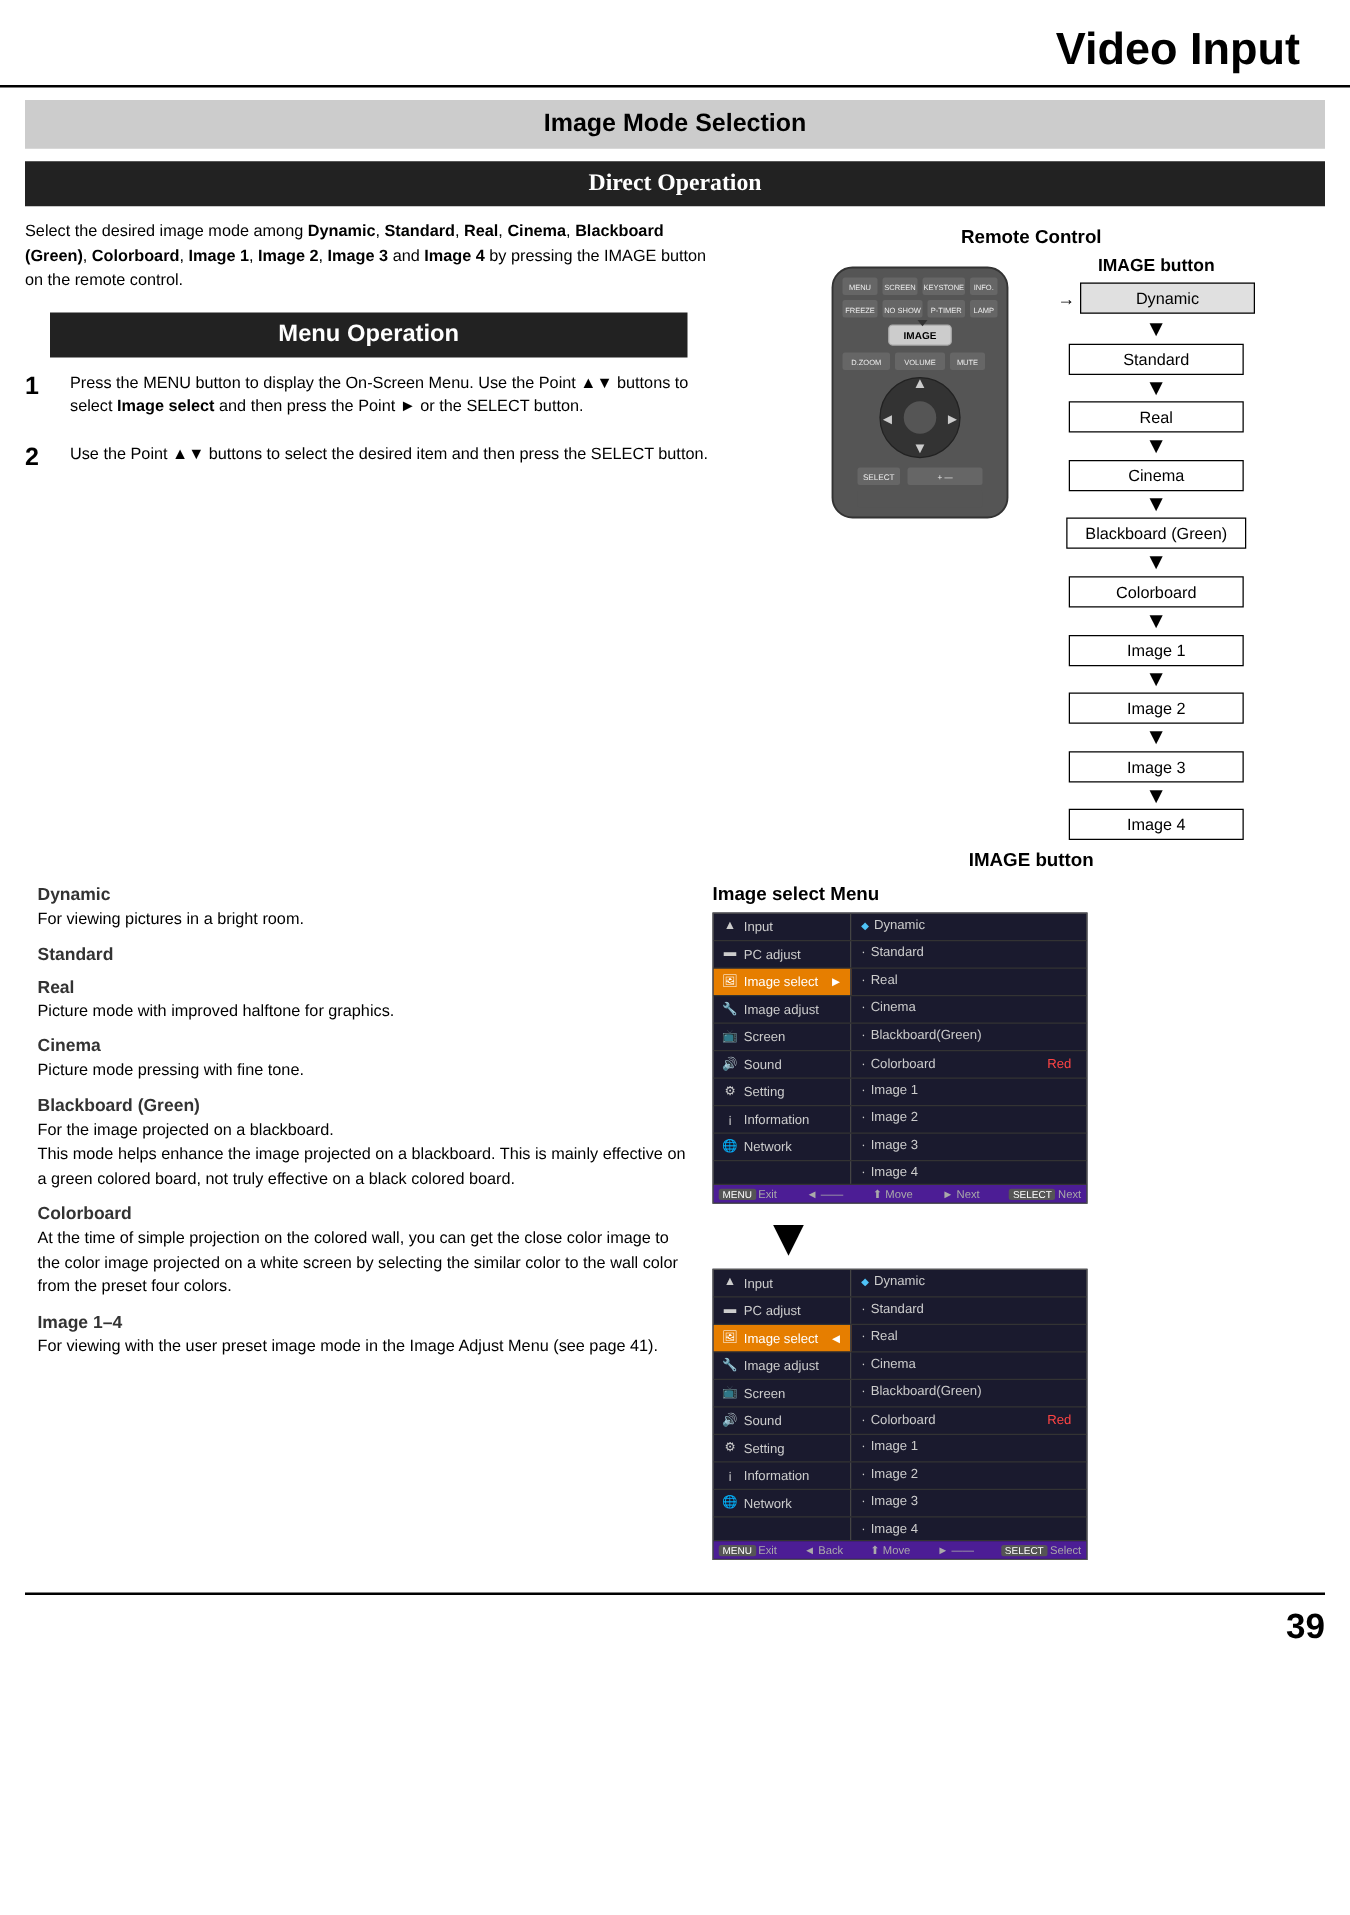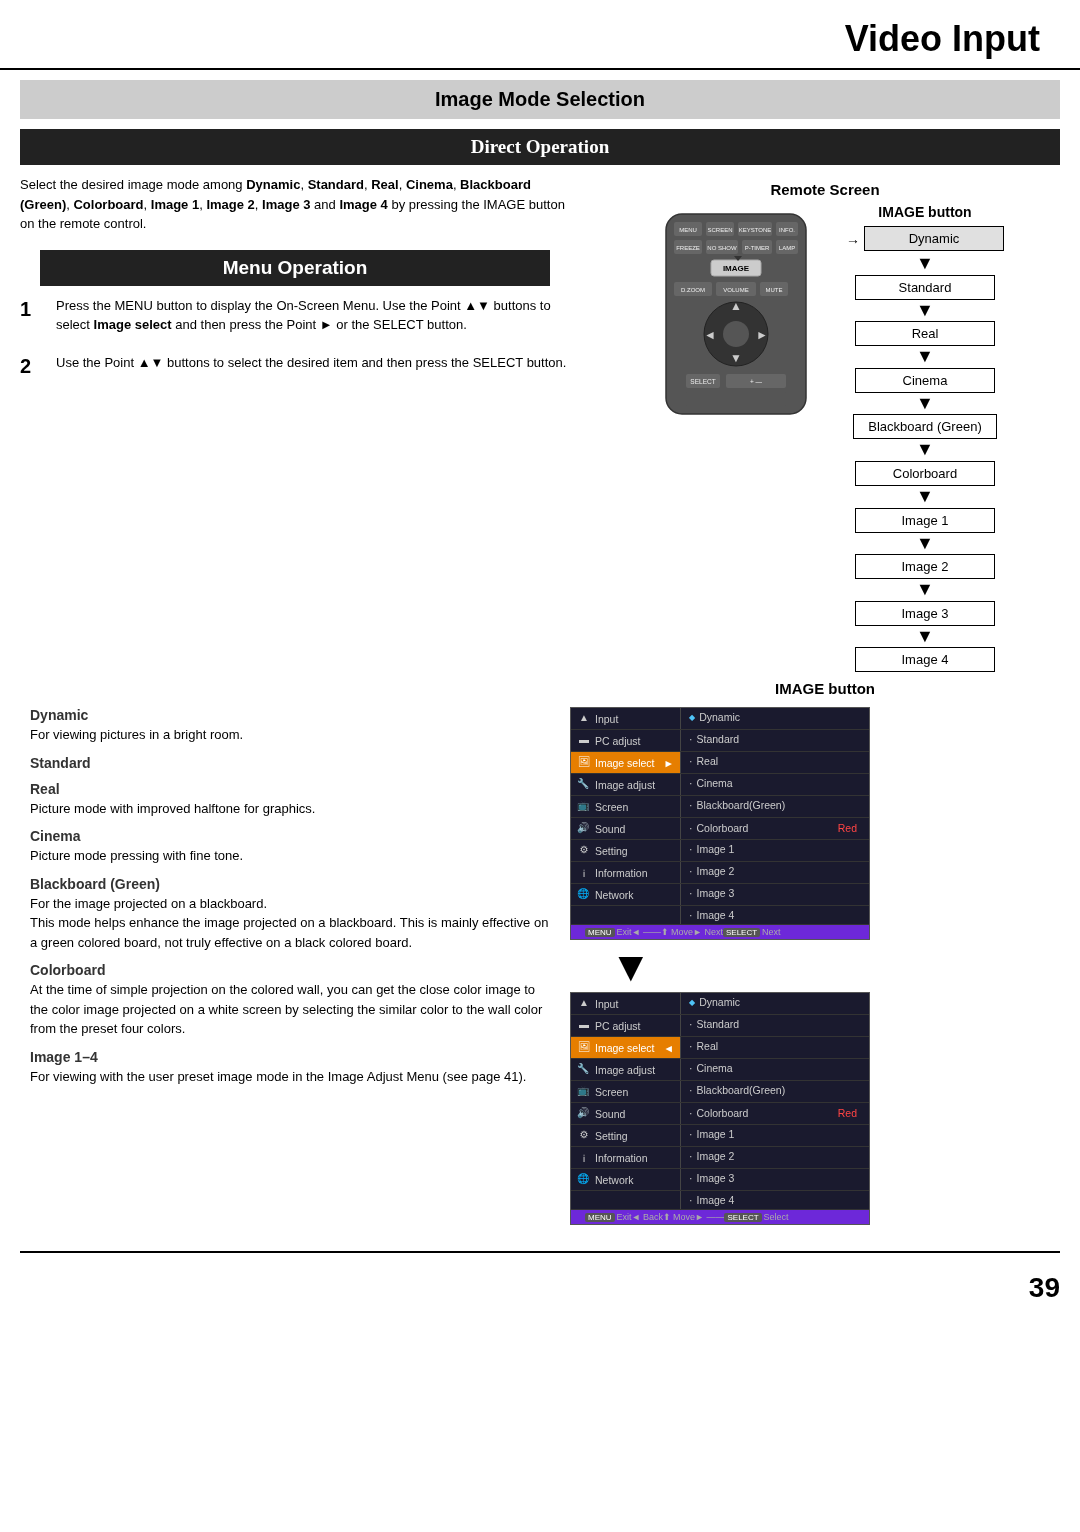--- a/index.html
+++ b/index.html
@@ -221,26 +221,26 @@
     }
     .osd-right-item.bullet::before {
       content: '·';
       color: #ccc;
       margin-right: 4px;
     }
     .osd-right-item.red-label {
       color: #ff4444;
     }
     .osd-bottom-bar {
-      background: #6d28d9;
+      background: #4c1d95;
       color: #aaa;
       font-size: 9px;
-      padding: 2px 14px;
-      display: flex;
-      justify-content: flex-start;
+      padding: 2px 4px;
+      display: flex;
+      justify-content: space-between;
     }
     .osd-bottom-key {
       background: #555;
       color: #fff;
       padding: 0 3px;
       border-radius: 2px;
       font-size: 8px;
       margin-right: 2px;
     }
 
@@ -301,21 +301,21 @@
       <div class="step">
         <div class="step-num">2</div>
         <div class="step-text">Use the Point ▲▼ buttons to select  the desired item and then press the SELECT button.</div>
       </div>
     </div>
   </div>
 
   <div class="right-col">
 
     <div class="remote-section">
-      <div class="remote-label">Remote Screen</div>
+      <div class="remote-label">Remote Control</div>
       <div style="display:flex; align-items:flex-start; justify-content:center;">
 
         <div>
           <svg width="180" height="220" viewBox="0 0 180 220">
 
             <rect x="20" y="10" width="140" height="200" rx="16" ry="16" fill="#555" stroke="#333" stroke-width="1.5"></rect>
 
             <rect x="28" y="18" width="28" height="14" rx="2" fill="#666"></rect>
             <text x="42" y="28" font-size="6" fill="#eee" text-anchor="middle">MENU</text>
             <rect x="60" y="18" width="28" height="14" rx="2" fill="#666"></rect>
@@ -421,20 +421,21 @@
       <div class="desc-title">Colorboard</div>
       <div class="desc-text">At the time of simple projection on the colored wall, you can get the close color image to the color image projected on a white screen by selecting the similar color to the wall color from the preset four colors.</div>
     </div>
     <div class="desc-item">
       <div class="desc-title">Image 1–4</div>
       <div class="desc-text">For viewing with the user preset image mode in the Image Adjust Menu (see page 41).</div>
     </div>
   </div>
 
   <div class="bottom-right">
+    <div class="image-select-menu-title">Image select Menu</div>
 
     <div class="osd-menu">
       <div class="osd-menu-row">
         <div class="osd-menu-left">
           <div class="osd-menu-item">
             <span class="osd-menu-icon">▲</span>Input
           </div>
         </div>
         <div class="osd-menu-right">
           <div class="osd-right-item checked">Dynamic</div>
@@ -642,15 +643,15 @@
         <span><span class="osd-bottom-key">MENU</span>Exit</span>
         <span>◄ Back</span>
         <span>⬆ Move</span>
         <span>► ——</span>
         <span><span class="osd-bottom-key">SELECT</span>Select</span>
       </div>
     </div>
   </div>
 </div>
 
-<div style="border-top:2px solid #000; margin:20px 20px 0 20px; padding-top:19px; text-align:right;">
+<div style="border-top:2px solid #000; margin:20px 20px 0 20px; padding-top:9px; text-align:right;">
   <span style="font-size:28px; font-weight:bold;">39</span>
 </div>
 
 </body></html>

